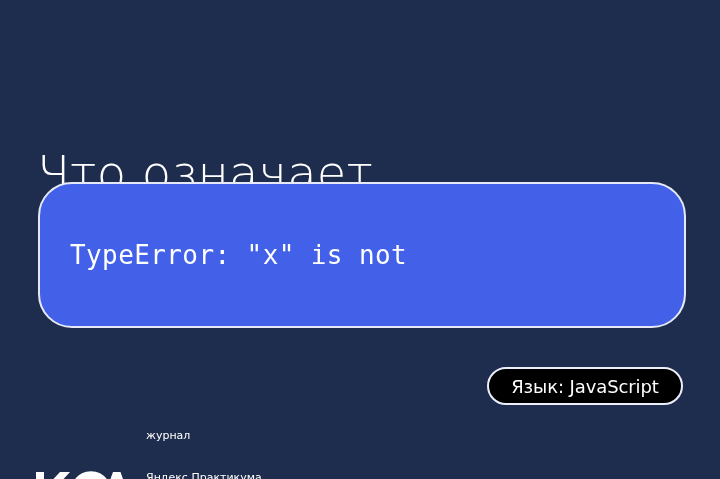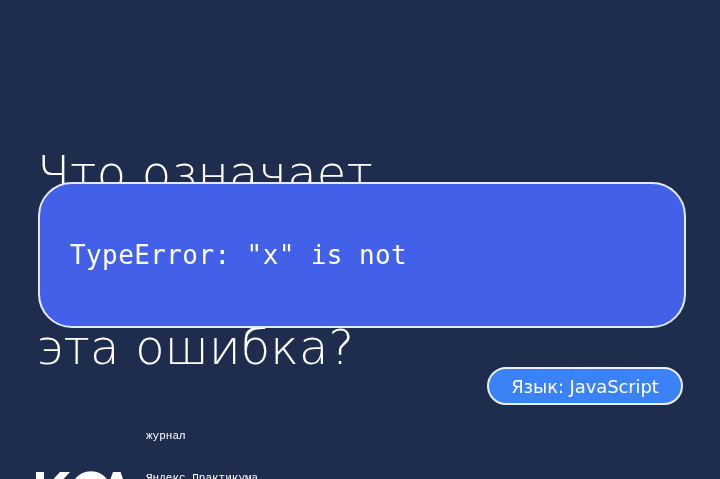--- a/index.html
+++ b/index.html
@@ -67,21 +67,21 @@
   }
 
   
   .lang-badge {
     position: absolute;
     left: 487px;
     top: 367px;
     width: 196px;
     height: 38px;
     box-sizing: border-box;
-    background: #3b82f6;
+    background: #000000;
     border: 2px solid #eceefa;
     border-radius: 19px;
     display: flex;
     align-items: center;
     justify-content: center;
   }
   .lang-badge-label {
     color: #ffffff;
     font-family: "DejaVu Sans", "Liberation Sans", sans-serif;
     font-size: 18px;
@@ -106,31 +106,29 @@
     padding-bottom: 2px;
     color: #ffffff;
     font-family: "DejaVu Sans", "Liberation Sans", sans-serif;
     font-size: 11px;
     line-height: 14px;
     font-weight: 400;
     white-space: pre;
   }
   .logo-tagline span {
     display: block;
-    font-family: Liberation Mono, monospace;
   }
 </style>
 </head>
 <body>
 
 <div id="poster">
 
   <div class="headline">
     <span class="headline-line">Что означает</span>
-    <span class="headline-line">эта ошибка?</span>
   </div>
 
   <div class="error-card">
     <div class="error-text">
       <span class="error-line">TypeError: "x" is not</span>
     </div>
   </div>
 
   <div class="lang-badge">
     <span class="lang-badge-label">Язык: JavaScript</span>

